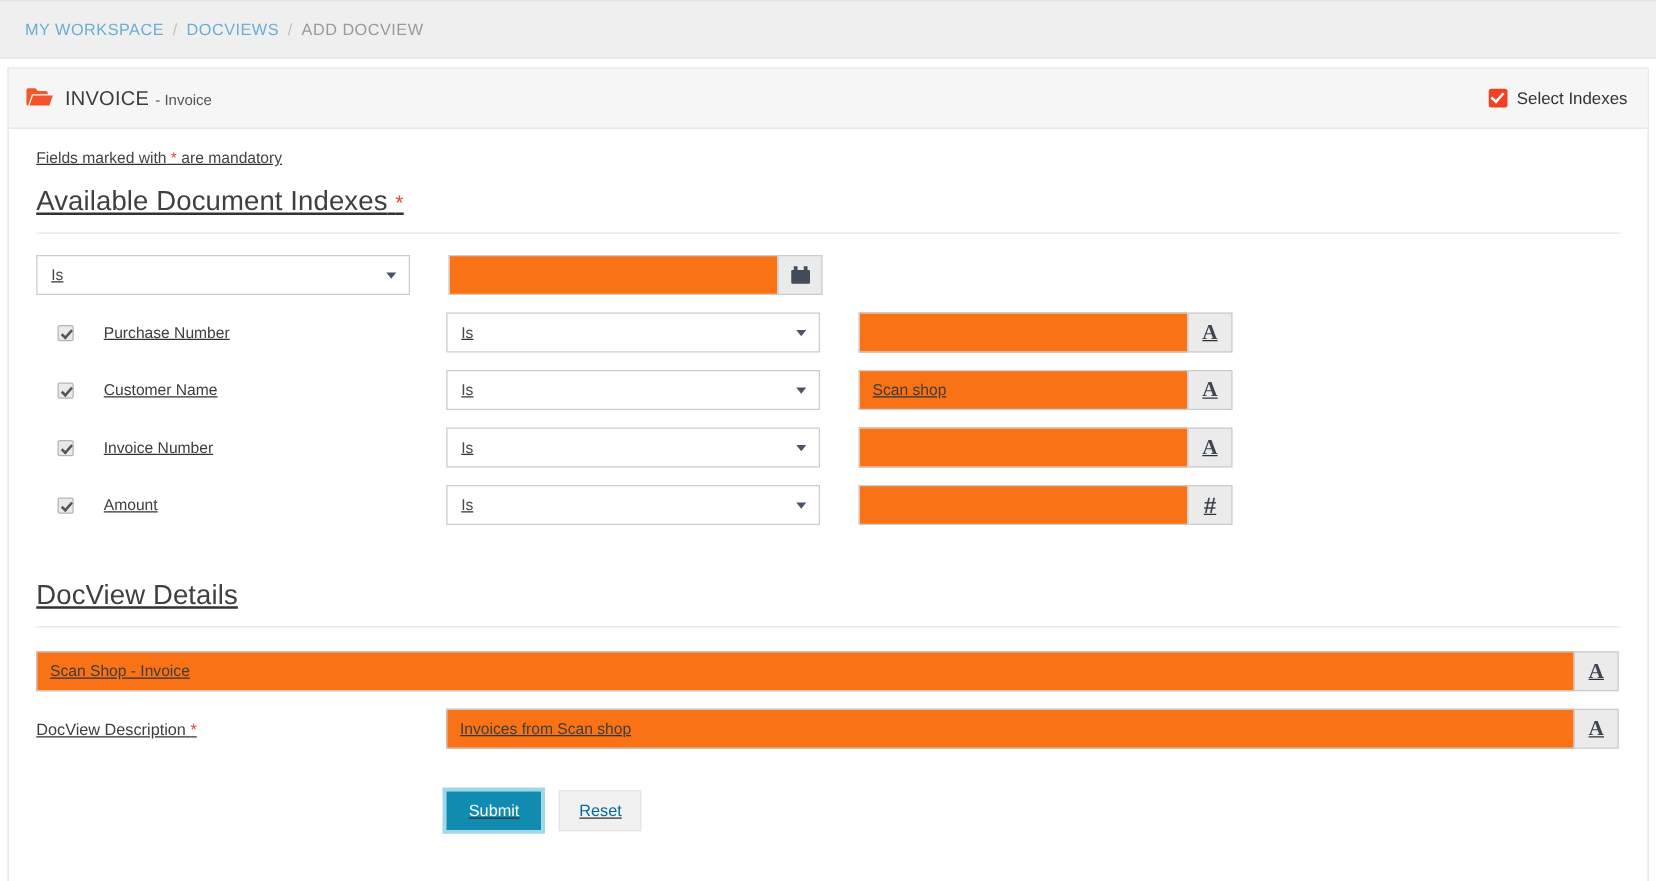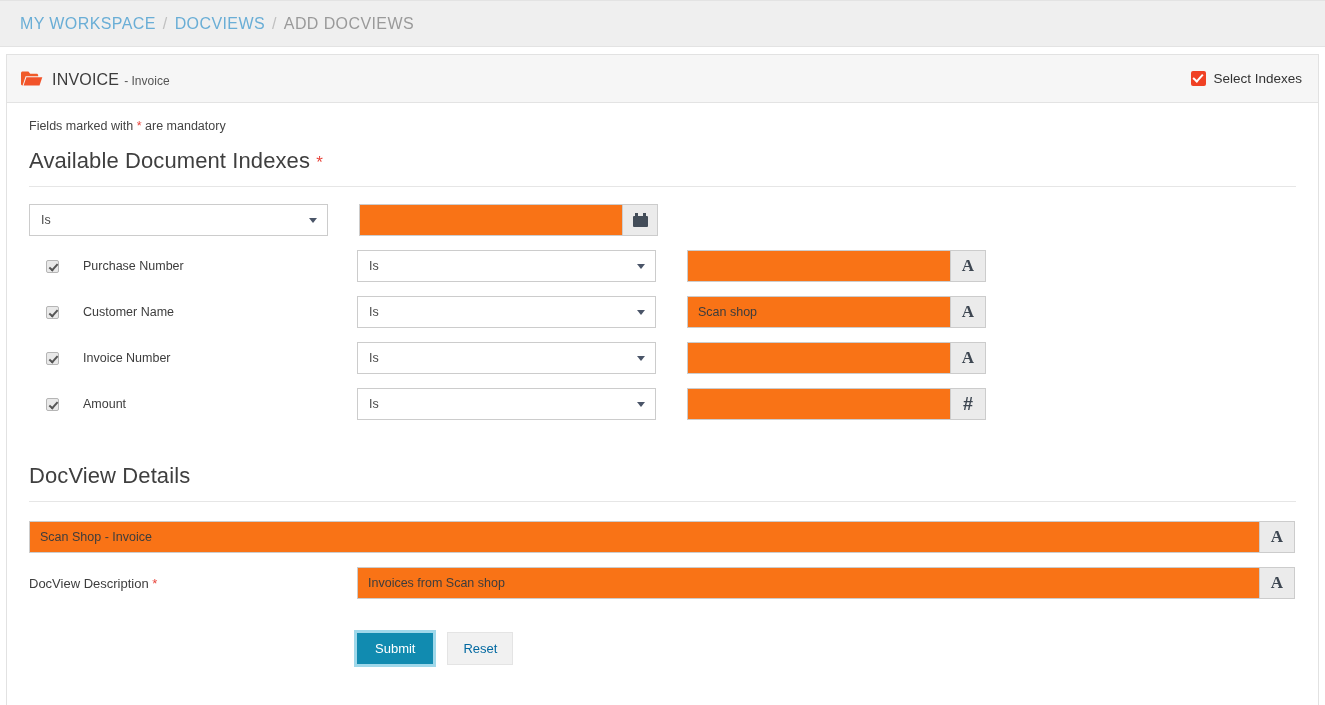--- a/index.html
+++ b/index.html
@@ -22,21 +22,21 @@
     border: 1px solid #e3e3e3;
     border-left: none;
     border-right: none;
     display: flex;
     align-items: center;
     padding-left: 20px;
   }
   .breadcrumb {
     display: flex;
     align-items: center;
-    font-size: 16px;
+    font-size: 13px;
     letter-spacing: 0.4px;
   }
   .crumb-link {
     color: #6aaed6;
     text-decoration: none;
   }
   .crumb-current { color: #9a9a9a; }
   .crumb-sep {
     color: #c0c0c0;
     margin: 0 7px;
@@ -100,21 +100,21 @@
     left: 4px;
     top: 1px;
     width: 4px;
     height: 8px;
     border: solid #ffffff;
     border-width: 0 2px 2px 0;
     transform: rotate(42deg);
   }
 
   
-  .panel-body { padding: 16px 22px 0 22px; }
+  .panel-body { padding: 16px 22px 0 22px; text-decoration: underline; }
   .mandatory-note {
     font-size: 12.5px;
     color: #444444;
     margin-bottom: 15px;
   }
   .req { color: #e8453c; }
 
   h2.section-title {
     font-size: 22px;
     font-weight: normal;
@@ -297,21 +297,21 @@
 </style>
 </head>
 <body>
 
 <div class="breadcrumb-bar">
   <nav class="breadcrumb">
     <a class="crumb-link" href="#">MY WORKSPACE</a>
     <span class="crumb-sep">/</span>
     <a class="crumb-link" href="#">DOCVIEWS</a>
     <span class="crumb-sep">/</span>
-    <span class="crumb-current">ADD DOCVIEWS</span>
+    <span class="crumb-current">ADD DOCVIEW</span>
   </nav>
 </div>
 
 <div class="panel">
 
   <div class="panel-head">
     <div class="panel-head-left">
       <span class="folder-icon">
         <svg width="22" height="16" viewBox="0 0 22 16" xmlns="http://www.w3.org/2000/svg">
           <path d="M0 2.2C0 1.3 0.7 0.6 1.6 0.6H7.4L9.2 2.8H15.6C16.5 2.8 17.2 3.5 17.2 4.4V5.3H4.6L1.6 14.4H1.4C0.6 14.4 0 13.8 0 13V2.2Z" fill="#f05a28"></path>

